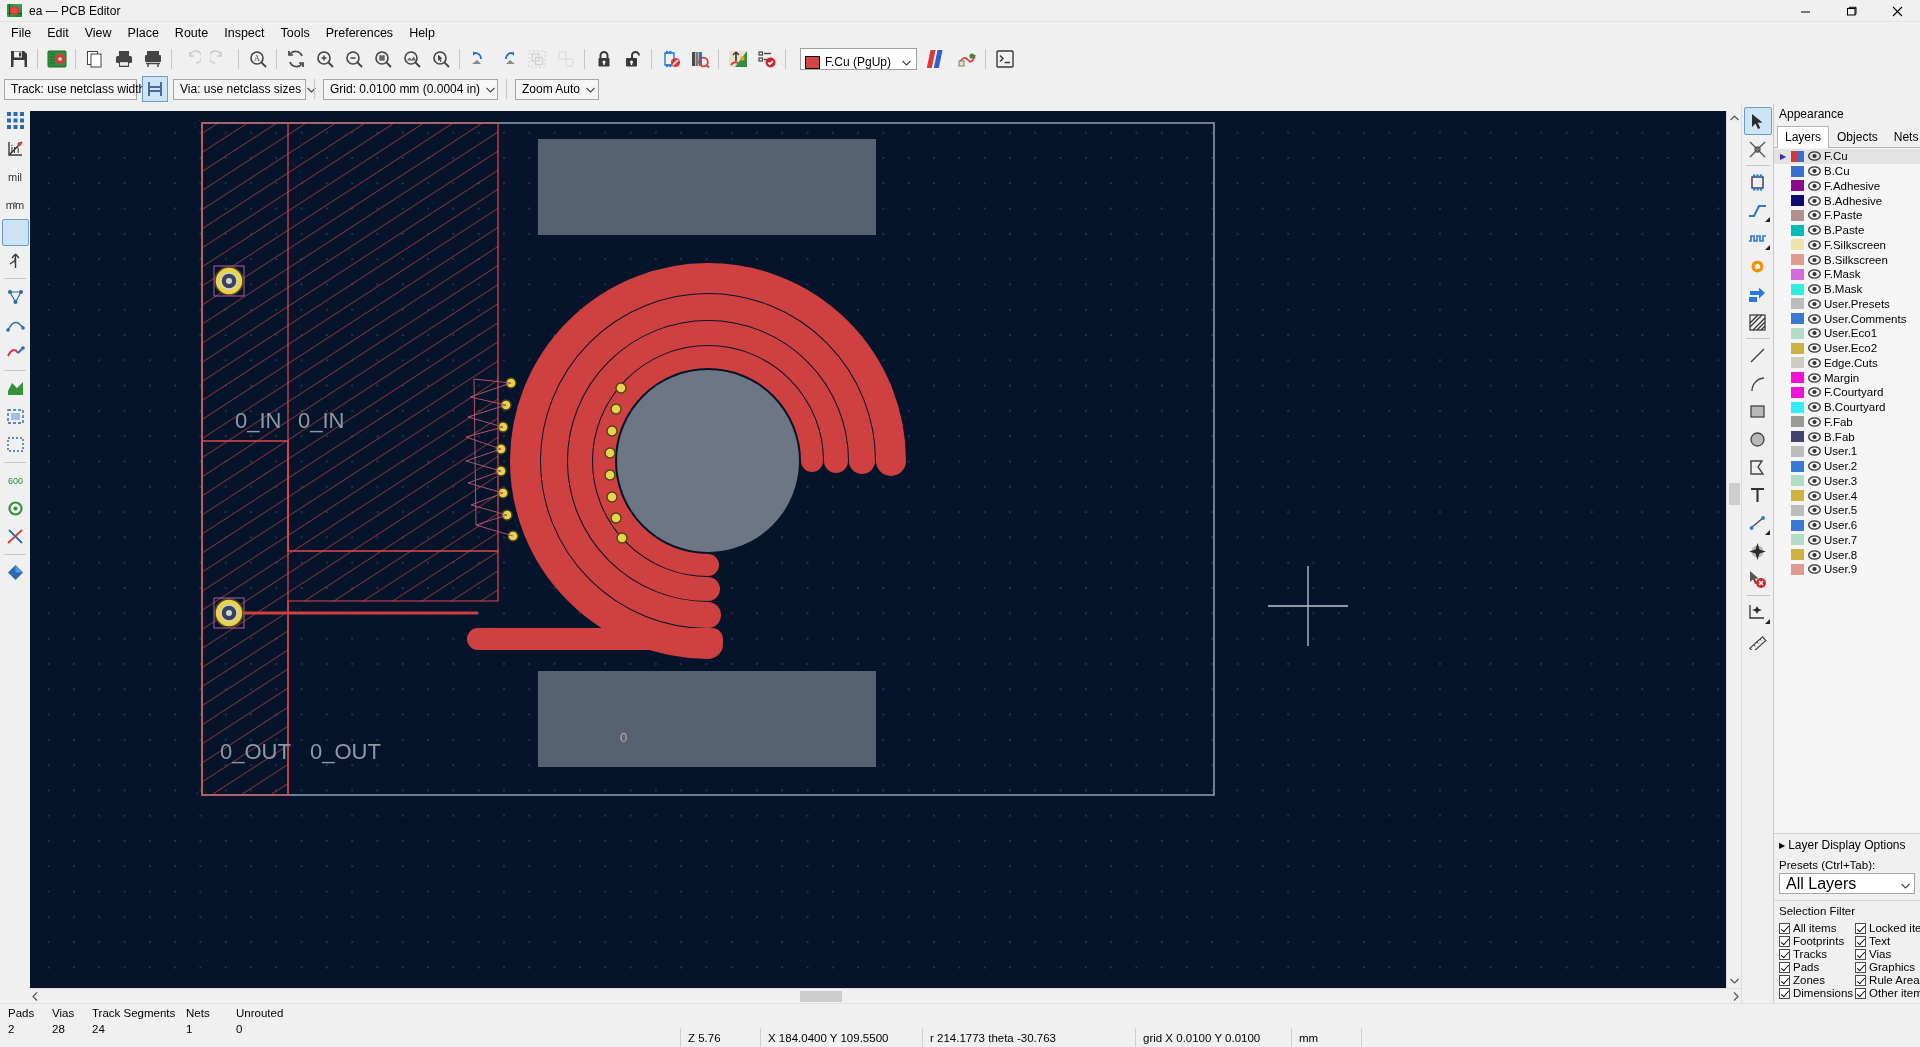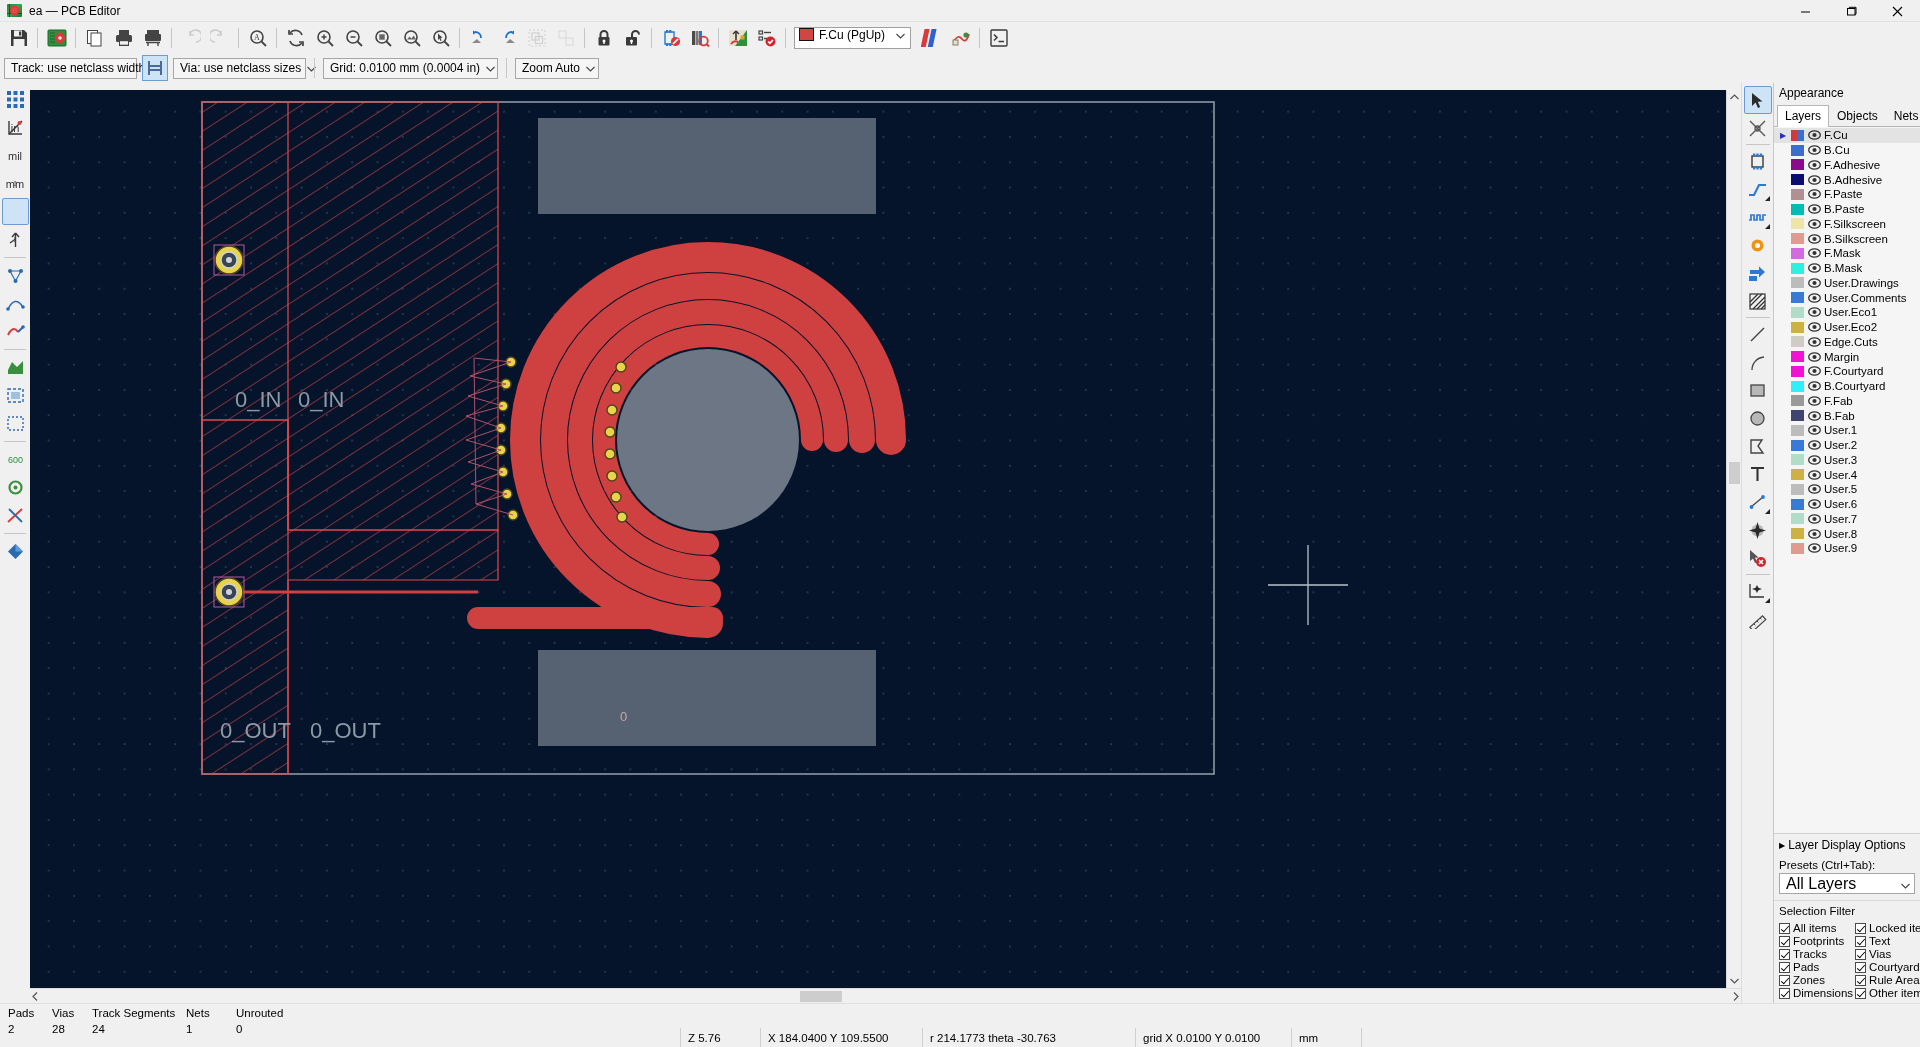--- a/index.html
+++ b/index.html
@@ -53,21 +53,21 @@
     width: 29px; height: 28px; display: flex; align-items: center; justify-content: center;
     border: 1px solid transparent; border-radius: 2px;
   }
   .tb-sep { width: 1px; height: 20px; background: #c6c6c6; margin: 0 4px; }
   .tb-btn svg { display: block; }
   .tb-btn.disabled { opacity: .35; }
 
   
   .layer-combo {
     width: 117px; height: 22px; border: 1px solid #a0a0a0; background: #fff;
-    display: flex; align-items: flex-start; padding: 0 4px; gap: 5px; margin-left:4px; position: relative;
+    display: flex; align-items: flex-end; padding: 0 4px; gap: 5px; margin-left:10px; position: relative;
   }
   .layer-swatch { width: 15px; height: 13px; background: #d14545; border: 1px solid #111; flex: 0 0 15px; }
   .layer-combo-label { font-size: 12px; white-space: nowrap; }
   .layer-combo .caret { position: absolute; right: 5px; }
 
   
   .toolbar2 {
     height: 30px; display: flex; align-items: center; padding-left: 4px; gap: 0;
     background: #f0f0f0; flex: 0 0 30px;
   }
@@ -224,20 +224,31 @@
       </div>
       <div class="win-btn close">
         <svg width="11" height="11" viewBox="0 0 11 11">
             <line x1="1" y1="1" x2="10" y2="10" stroke="currentColor" stroke-width="1.1"></line>
             <line x1="10" y1="1" x2="1" y2="10" stroke="currentColor" stroke-width="1.1"></line>
           </svg>
       </div>
     </div>
   </div>
 
+  <div class="menubar">
+    <div class="menu-item">File</div>
+    <div class="menu-item">Edit</div>
+    <div class="menu-item">View</div>
+    <div class="menu-item">Place</div>
+    <div class="menu-item">Route</div>
+    <div class="menu-item">Inspect</div>
+    <div class="menu-item">Tools</div>
+    <div class="menu-item">Preferences</div>
+    <div class="menu-item">Help</div>
+  </div>
 
   <div class="toolbar1">
 
     <div class="tb-btn">
       <svg width="20" height="20" viewBox="0 0 20 20">
           <path d="M2 2h13l3 3v13H2z" fill="#3a3a3a"></path>
           <rect x="5" y="2.5" width="8" height="6" fill="#f0f0f0"></rect>
           <rect x="10" y="3.5" width="2.2" height="4" fill="#3a3a3a"></rect>
           <rect x="4.5" y="11" width="11" height="7" fill="#f0f0f0"></rect>
         </svg>
@@ -1006,21 +1017,21 @@
           </div>
           <div class="layer-row">
             <span class="tri"></span>
             <span class="sw" style="background: rgb(188, 188, 188);"></span>
             <span class="eye">
               <svg width="13" height="10" viewBox="0 0 13 10">
                 <ellipse cx="6.5" cy="5" rx="5.8" ry="4.2" fill="none" stroke="#333" stroke-width="1.3"></ellipse>
                 <circle cx="6.5" cy="5" r="2.1" fill="#333"></circle>
               </svg>
             </span>
-            <span class="lname">User.Drawings</span>
+            <span class="lname">User.Presets</span>
           </div>
           <div class="layer-row">
             <span class="tri"></span>
             <span class="sw" style="background: rgb(58, 122, 214);"></span>
             <span class="eye">
               <svg width="13" height="10" viewBox="0 0 13 10">
                 <ellipse cx="6.5" cy="5" rx="5.8" ry="4.2" fill="none" stroke="#333" stroke-width="1.3"></ellipse>
                 <circle cx="6.5" cy="5" r="2.1" fill="#333"></circle>
               </svg>
             </span>
@@ -1255,21 +1266,21 @@
           <div class="cbrow">
             <span class="cbox checked"></span>
             <span>Vias</span>
           </div>
           <div class="cbrow">
             <span class="cbox checked"></span>
             <span>Pads</span>
           </div>
           <div class="cbrow">
             <span class="cbox checked"></span>
-            <span>Courtyard</span>
+            <span>Graphics</span>
           </div>
           <div class="cbrow">
             <span class="cbox checked"></span>
             <span>Zones</span>
           </div>
           <div class="cbrow">
             <span class="cbox checked"></span>
             <span>Rule Areas</span>
           </div>
           <div class="cbrow">

